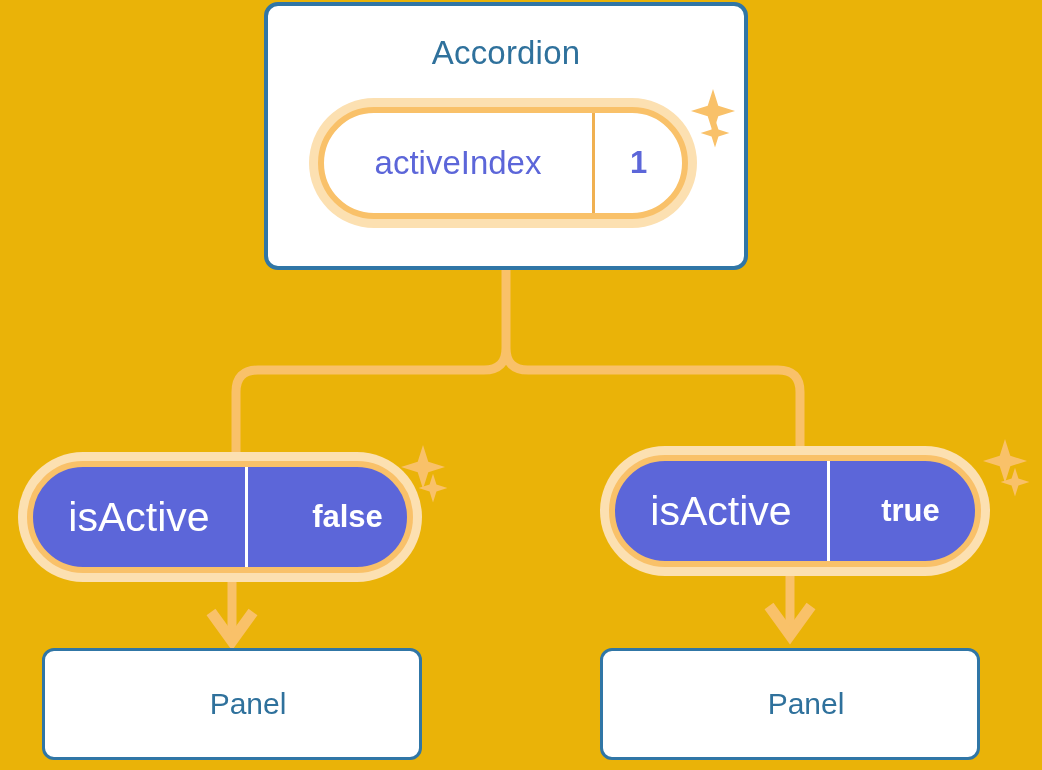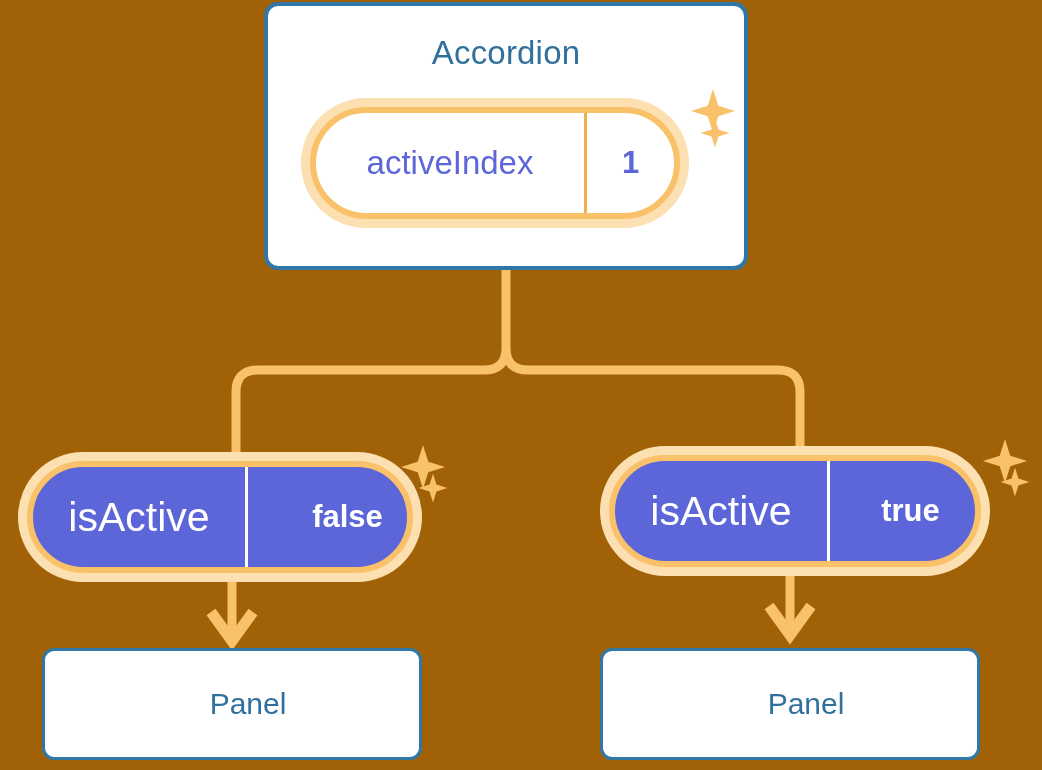--- a/index.html
+++ b/index.html
@@ -4,21 +4,21 @@
 <style>
   html, body {
     margin: 0;
     padding: 0;
     background: #4b666f;
   }
   #stage {
     position: relative;
     width: 1042px;
     height: 770px;
-    background: #a16207;
+    background: #eab308;
     overflow: hidden;
     font-family: "Liberation Sans", sans-serif;
   }
 
   
   #wires {
     position: absolute;
     left: 0;
     top: 0;
     width: 1042px;
@@ -101,21 +101,21 @@
   }
   .pill-blue .pill-val {
     color: #ffffff;
     font-size: 31px;
     font-weight: bold;
     border-left: 3px solid #ffffff;
   }
 
   
   #pill-active-index {
-    left: 301px;
+    left: 309px;
     top: 98px;
   }
   #pill-active-index .pill-key { width: 268px; height: 100px; }
   #pill-active-index .pill-val { width: 90px;  height: 100px; }
 
   #pill-left {
     left: 18px;
     top: 452px;
   }
   #pill-left .pill-key { width: 212px; height: 100px; }

